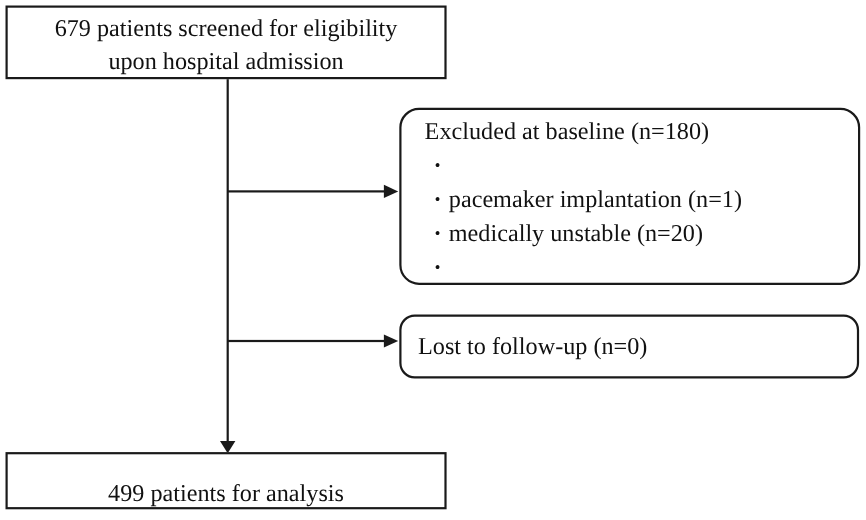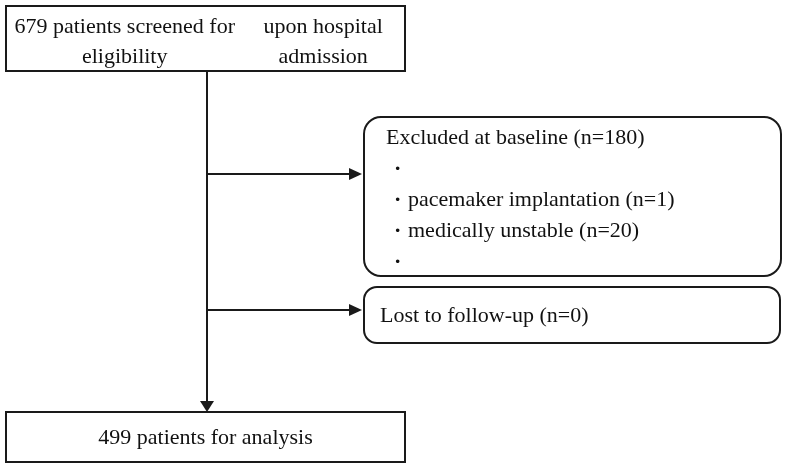--- a/index.html
+++ b/index.html
@@ -20,34 +20,33 @@
     position: absolute;
     box-sizing: border-box;
     border: 2px solid #1a1a1a;
     background: #ffffff;
     font-size: 22px;
   }
   .screened-box {
     left: 5px; top: 5px;
     width: 401px; height: 67px;
     display: flex;
-    flex-direction: row;
+    flex-direction: column;
     justify-content: center;
     align-items: center;
     text-align: center;
     line-height: 30px;
     padding-top: 4px;
   }
   .excluded-box {
     left: 363px; top: 98px;
     width: 419px; height: 161px;
     border-radius: 18px;
     padding: 3px 8px 0 21px;
     line-height: 31px;
-    margin-top: 18px;
   }
   .bullet-row {
     display: flex;
     align-items: baseline;
   }
   .bullet-glyph {
     display: inline-block;
     width: 14px;
     margin-left: 8px;
     text-align: left;
@@ -59,21 +58,21 @@
     border-radius: 14px;
     display: flex;
     align-items: center;
     padding-left: 15px;
     text-align: center;
   }
   .analysis-box {
     left: 5px; top: 411px;
     width: 401px; height: 52px;
     display: flex;
-    align-items: center;
+    align-items: flex-end;
     justify-content: center;
     text-align: center;
   }
   .line {
     position: absolute;
     background: #1a1a1a;
   }
   .v-main {
     left: 206px; top: 72px;
     width: 2px; height: 330px;

